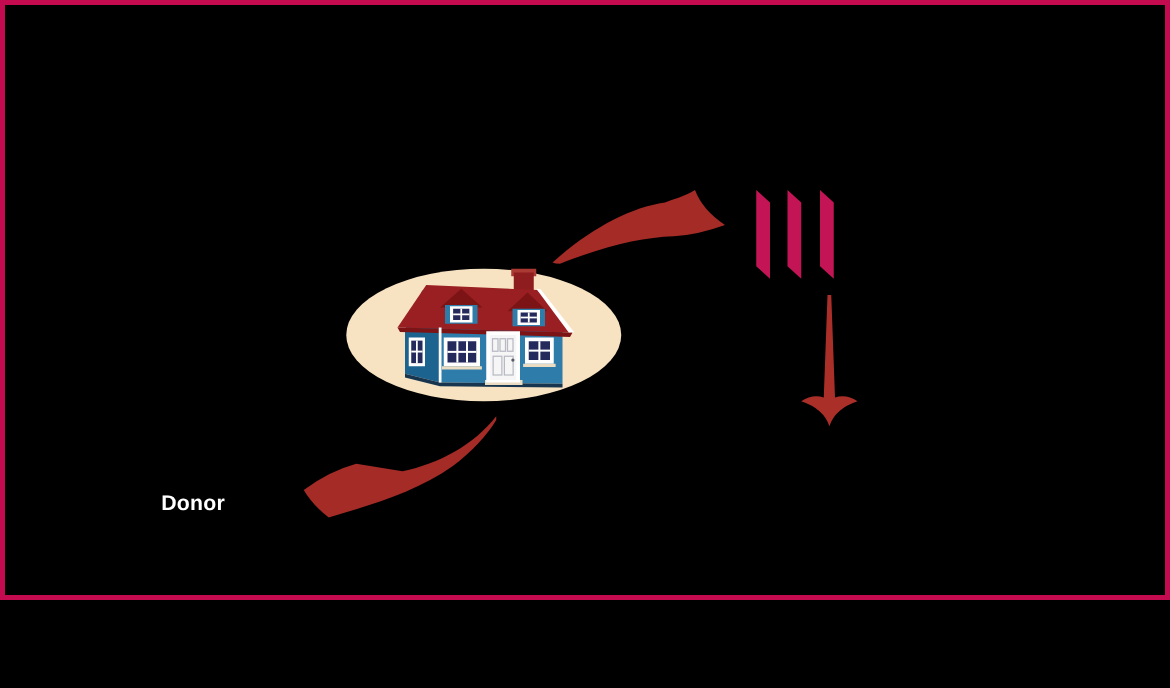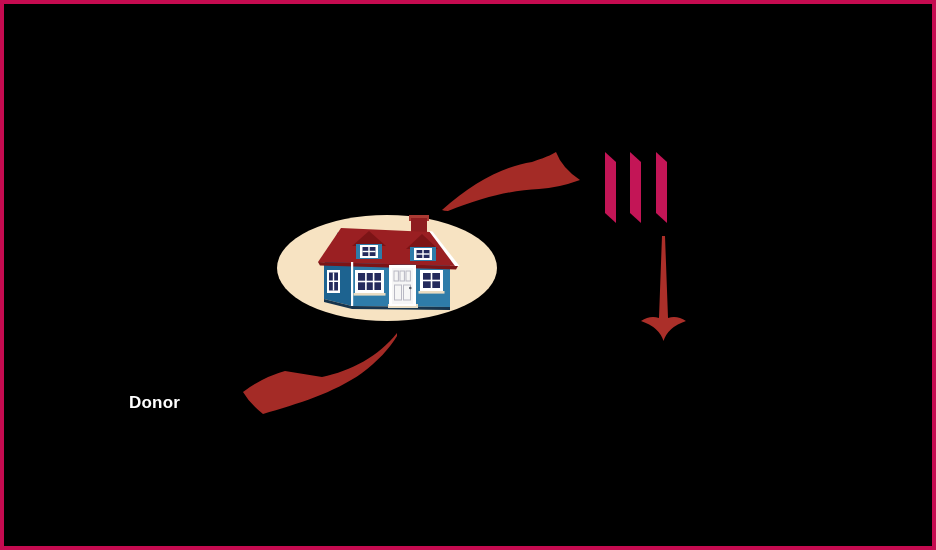--- a/index.html
+++ b/index.html
@@ -1,18 +1,18 @@
 <!DOCTYPE html>
 <html><head>
 <meta charset="utf-8">
 <style>
   html,body{margin:0;padding:0;background:#000;}
   .stage{
     position:relative;
-    width:936px;height:550px;
+    width:936px;height:480px;
     background:#000;
     box-shadow:inset 0 0 0 4px #c50b50;
     overflow:hidden;
     font-family:"Liberation Sans",sans-serif;
   }
   .stage svg{position:absolute;left:0;top:0;}
   .donor-label{
     position:absolute;
     left:129px;top:394px;
     font-size:17px;font-weight:bold;line-height:17px;

